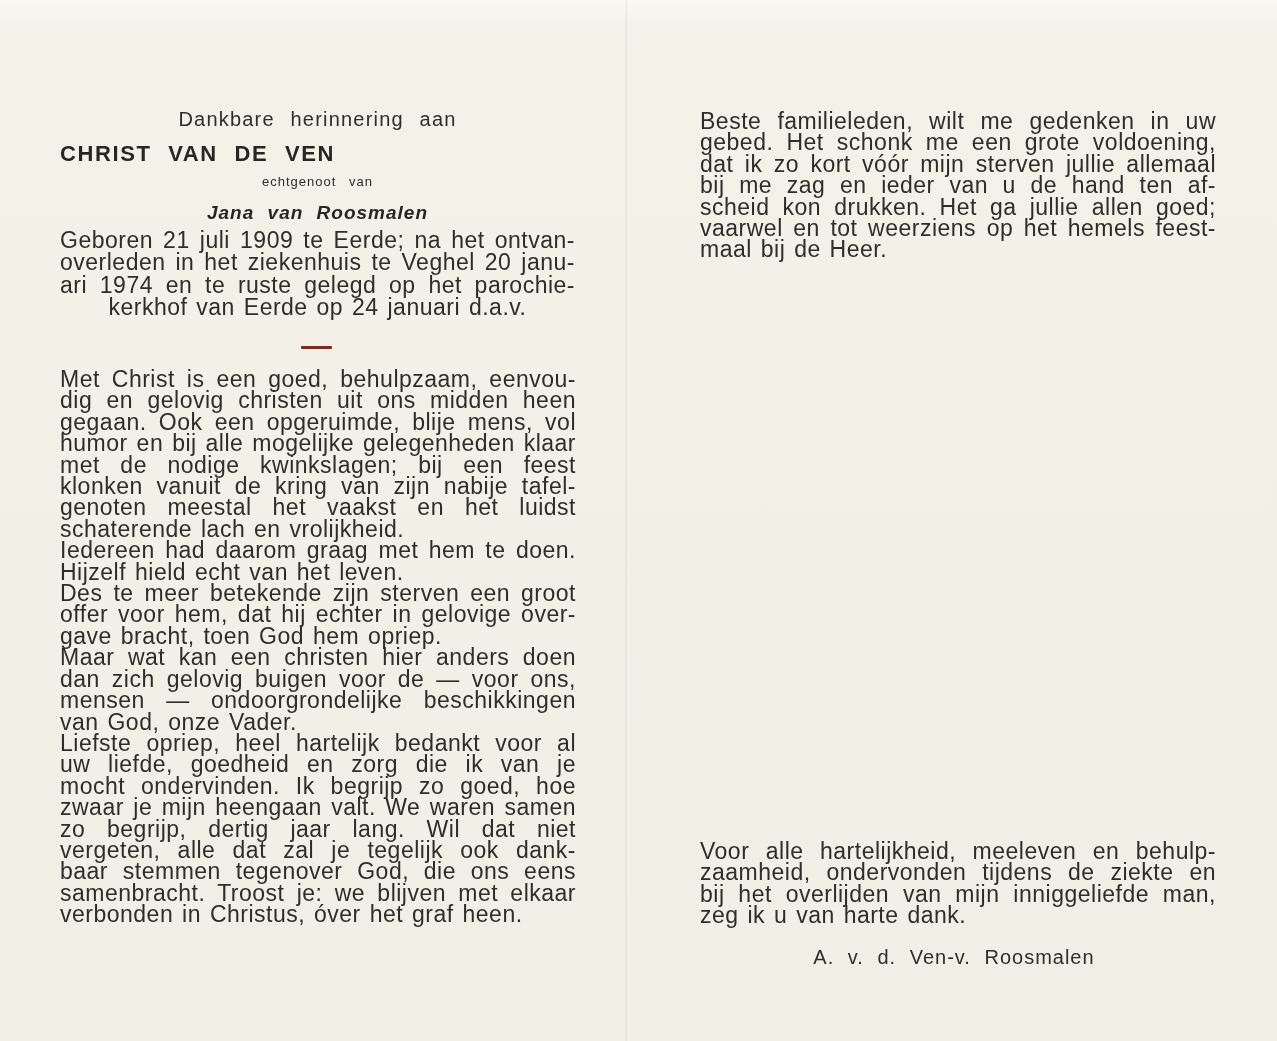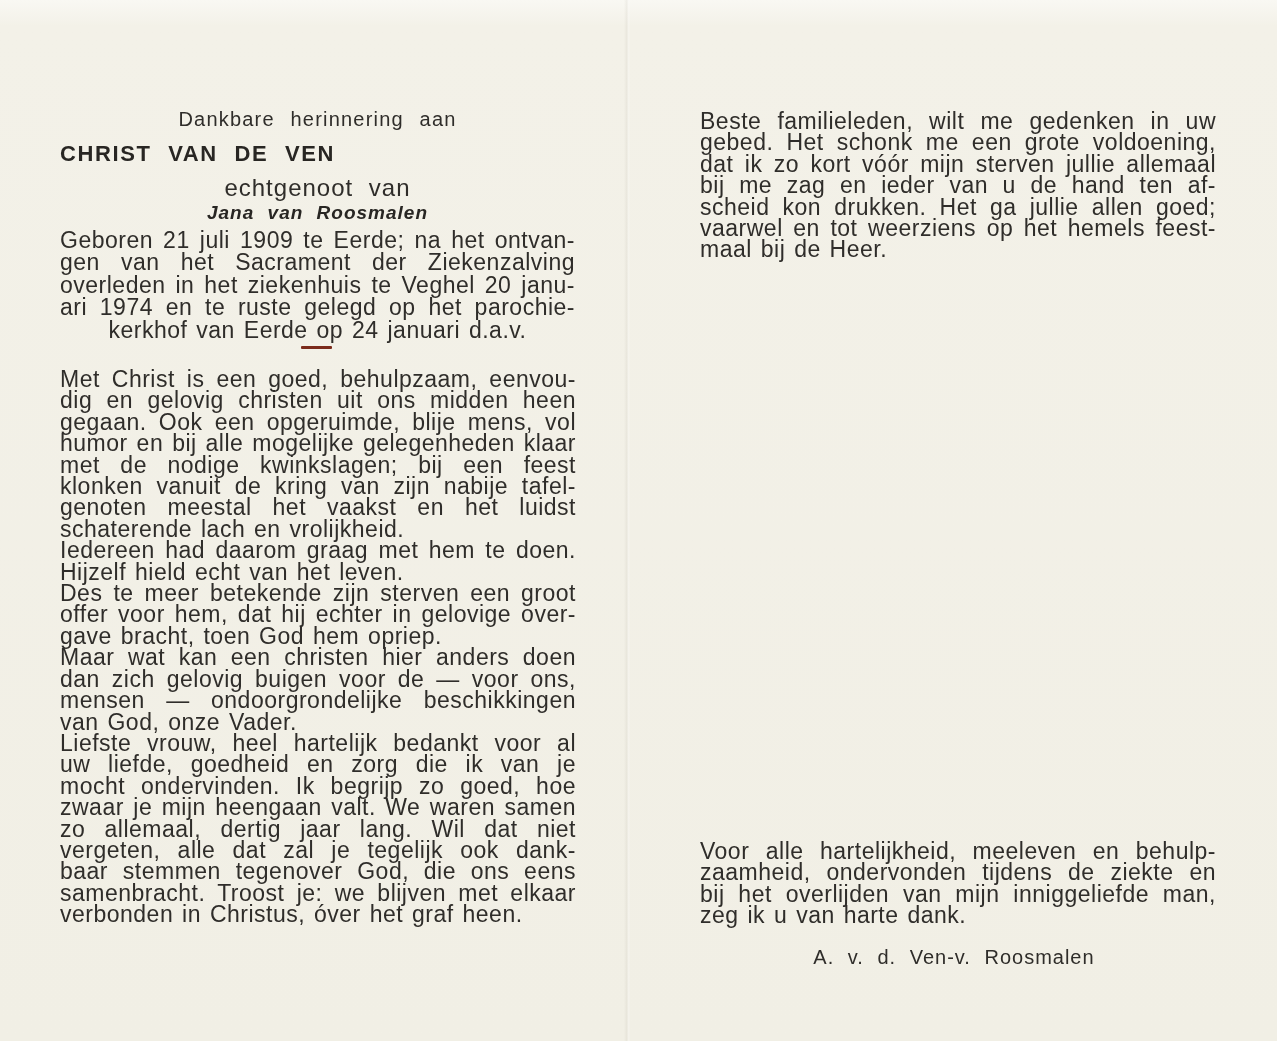--- a/index.html
+++ b/index.html
@@ -46,21 +46,21 @@
     text-align: left;
     font-size: 22px;
     font-weight: bold;
     letter-spacing: 1.6px;
     word-spacing: 9px;
     color: #282623;
   }
   .relation {
     left: 60px; top: 174px; width: 515px;
     text-align: center;
-    font-size: 24px;
+    font-size: 13px;
     letter-spacing: 1px;
     word-spacing: 8px;
   }
   .spouse {
     left: 60px; top: 202px; width: 515px;
     text-align: center;
     font-size: 19px;
     font-weight: bold;
     letter-spacing: 1px;
     word-spacing: 7px;
@@ -123,21 +123,20 @@
   <div class="fold"></div>
 
   <div>
     <div class="block intro">Dankbare herinnering aan</div>
     <div class="block name">CHRIST VAN DE VEN</div>
     <div class="block relation">echtgenoot van</div>
     <div class="block spouse">Jana van Roosmalen</div>
 
     <div class="block lines vitals">
         <div class="line">Geboren 21 juli 1909 te Eerde; na het ontvan-</div>
-        <div class="line">gen van het Sacrament der Ziekenzalving</div>
         <div class="line">overleden in het ziekenhuis te Veghel 20 janu-</div>
         <div class="line">ari 1974 en te ruste gelegd op het parochie-</div>
         <div class="line">kerkhof van Eerde op 24 januari d.a.v.</div>
       </div>
 
     <div class="block rule"></div>
 
     <div class="block paras obituary">
         <div class="para">
           <div class="line">Met Christ is een goed, behulpzaam, eenvou-</div>
@@ -158,25 +157,25 @@
           <div class="line">offer voor hem, dat hij echter in gelovige over-</div>
           <div class="line">gave bracht, toen God hem opriep.</div>
         </div>
         <div class="para">
           <div class="line">Maar wat kan een christen hier anders doen</div>
           <div class="line">dan zich gelovig buigen voor de — voor ons,</div>
           <div class="line">mensen — ondoorgrondelijke beschikkingen</div>
           <div class="line">van God, onze Vader.</div>
         </div>
         <div class="para">
-          <div class="line">Liefste vrouw, heel hartelijk bedankt voor al</div>
+          <div class="line">Liefste opriep, heel hartelijk bedankt voor al</div>
           <div class="line">uw liefde, goedheid en zorg die ik van je</div>
           <div class="line">mocht ondervinden. Ik begrijp zo goed, hoe</div>
           <div class="line">zwaar je mijn heengaan valt. We waren samen</div>
-          <div class="line">zo allemaal, dertig jaar lang. Wil dat niet</div>
+          <div class="line">zo begrijp, dertig jaar lang. Wil dat niet</div>
           <div class="line">vergeten, alle dat zal je tegelijk ook dank-</div>
           <div class="line">baar stemmen tegenover God, die ons eens</div>
           <div class="line">samenbracht. Troost je: we blijven met elkaar</div>
           <div class="line">verbonden in Christus, óver het graf heen.</div>
         </div>
       </div>
   </div>
 
   <div>
     <div class="block lines farewell">

